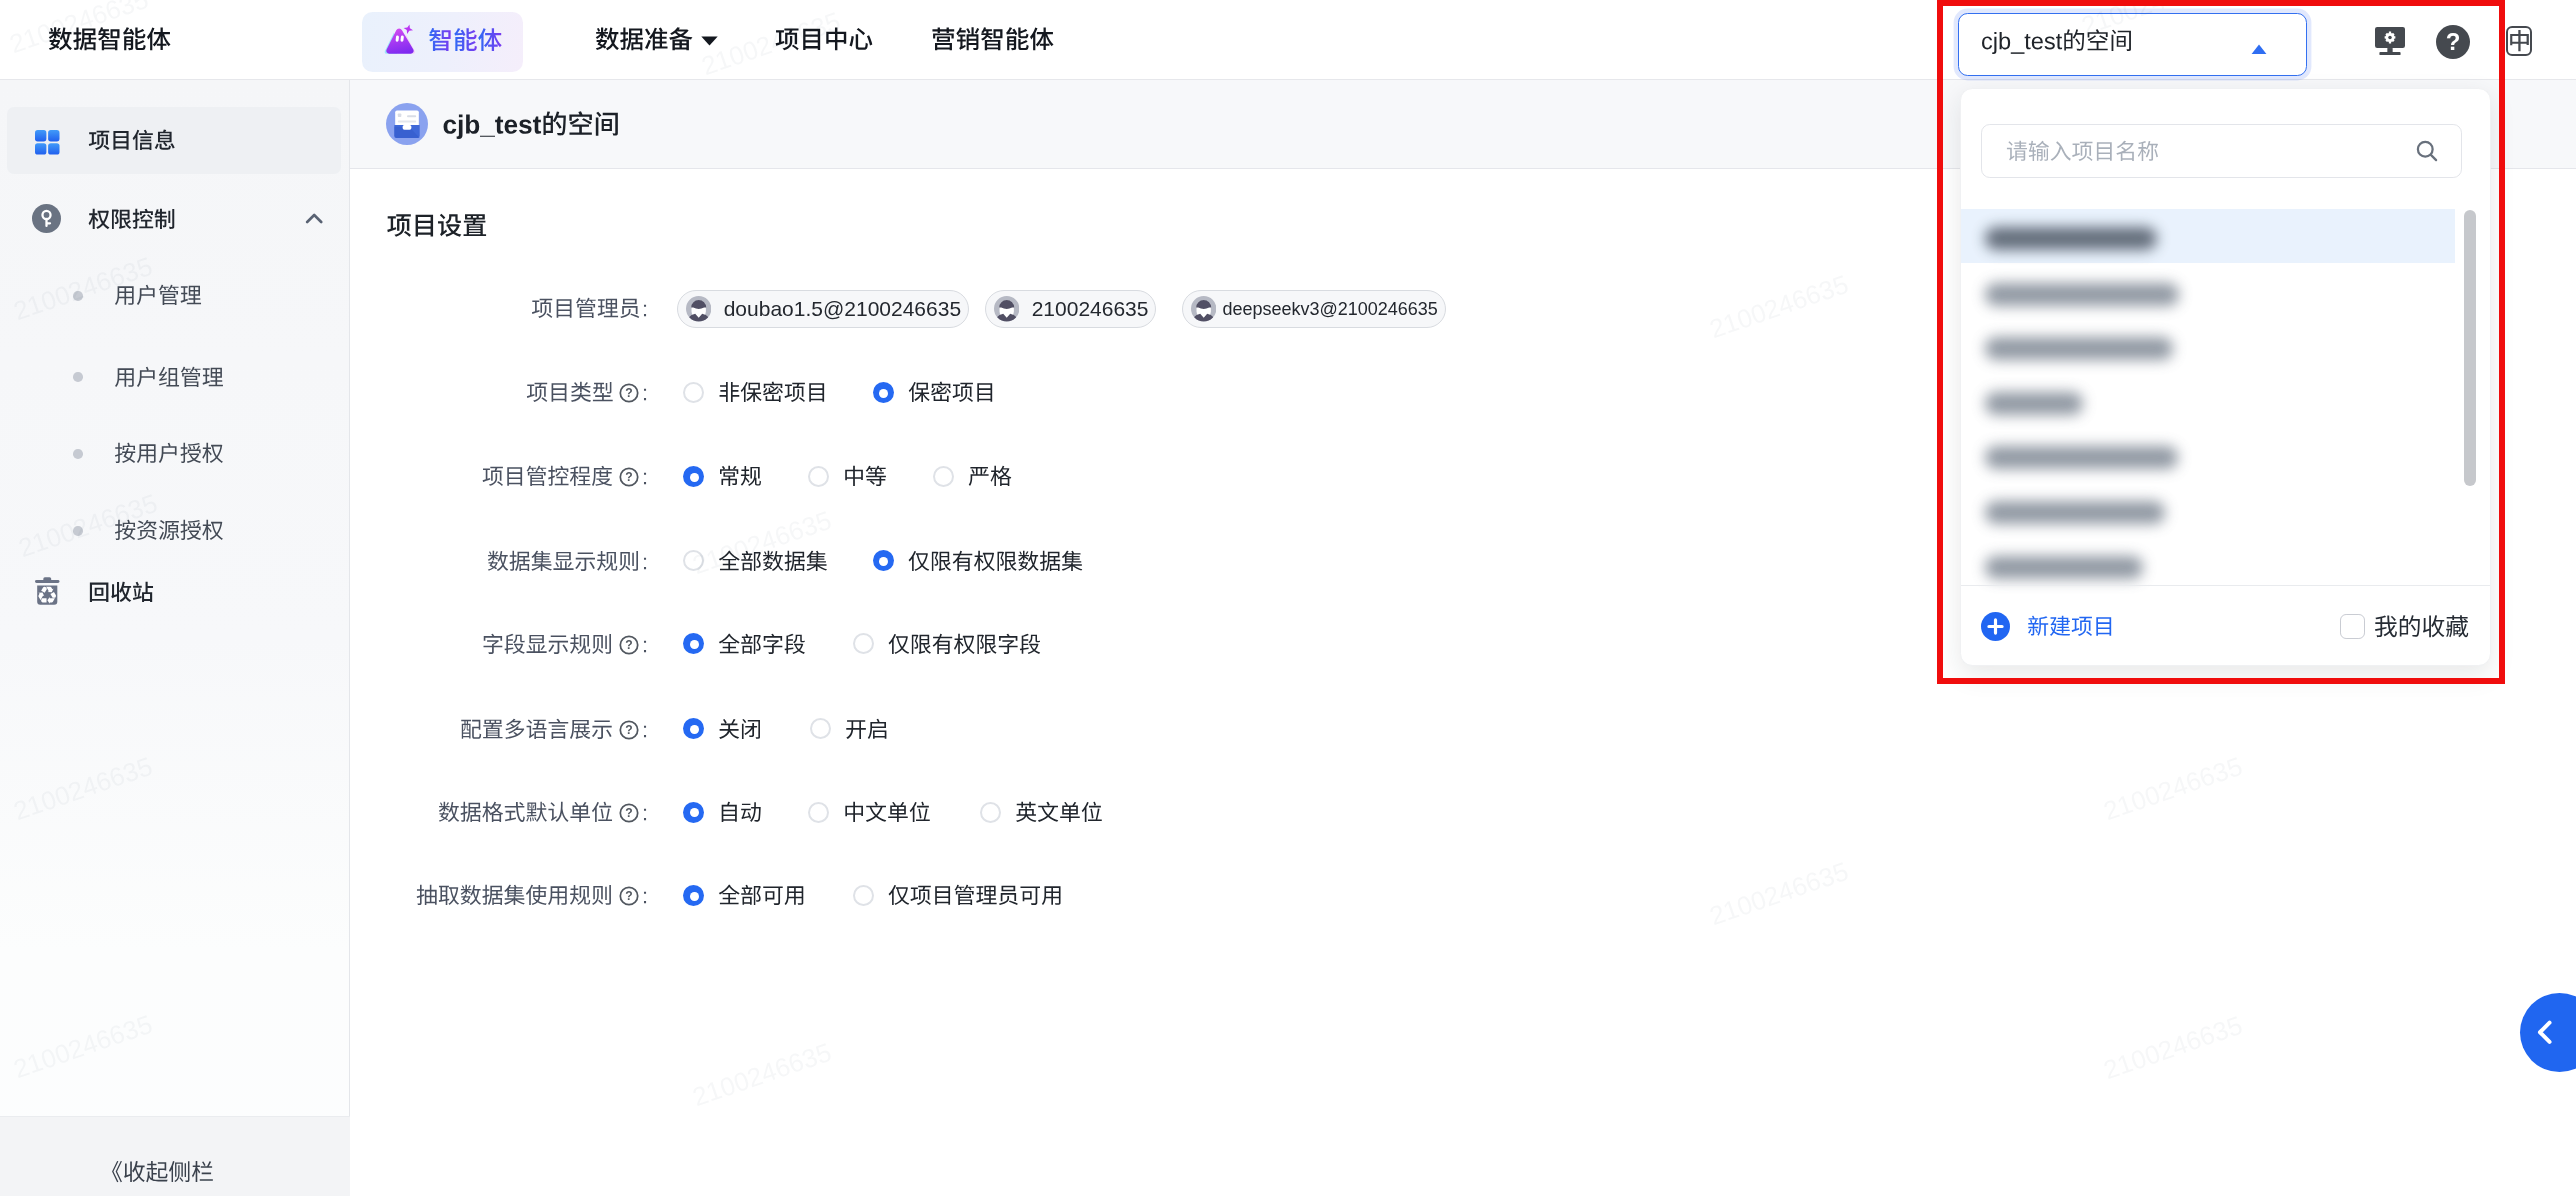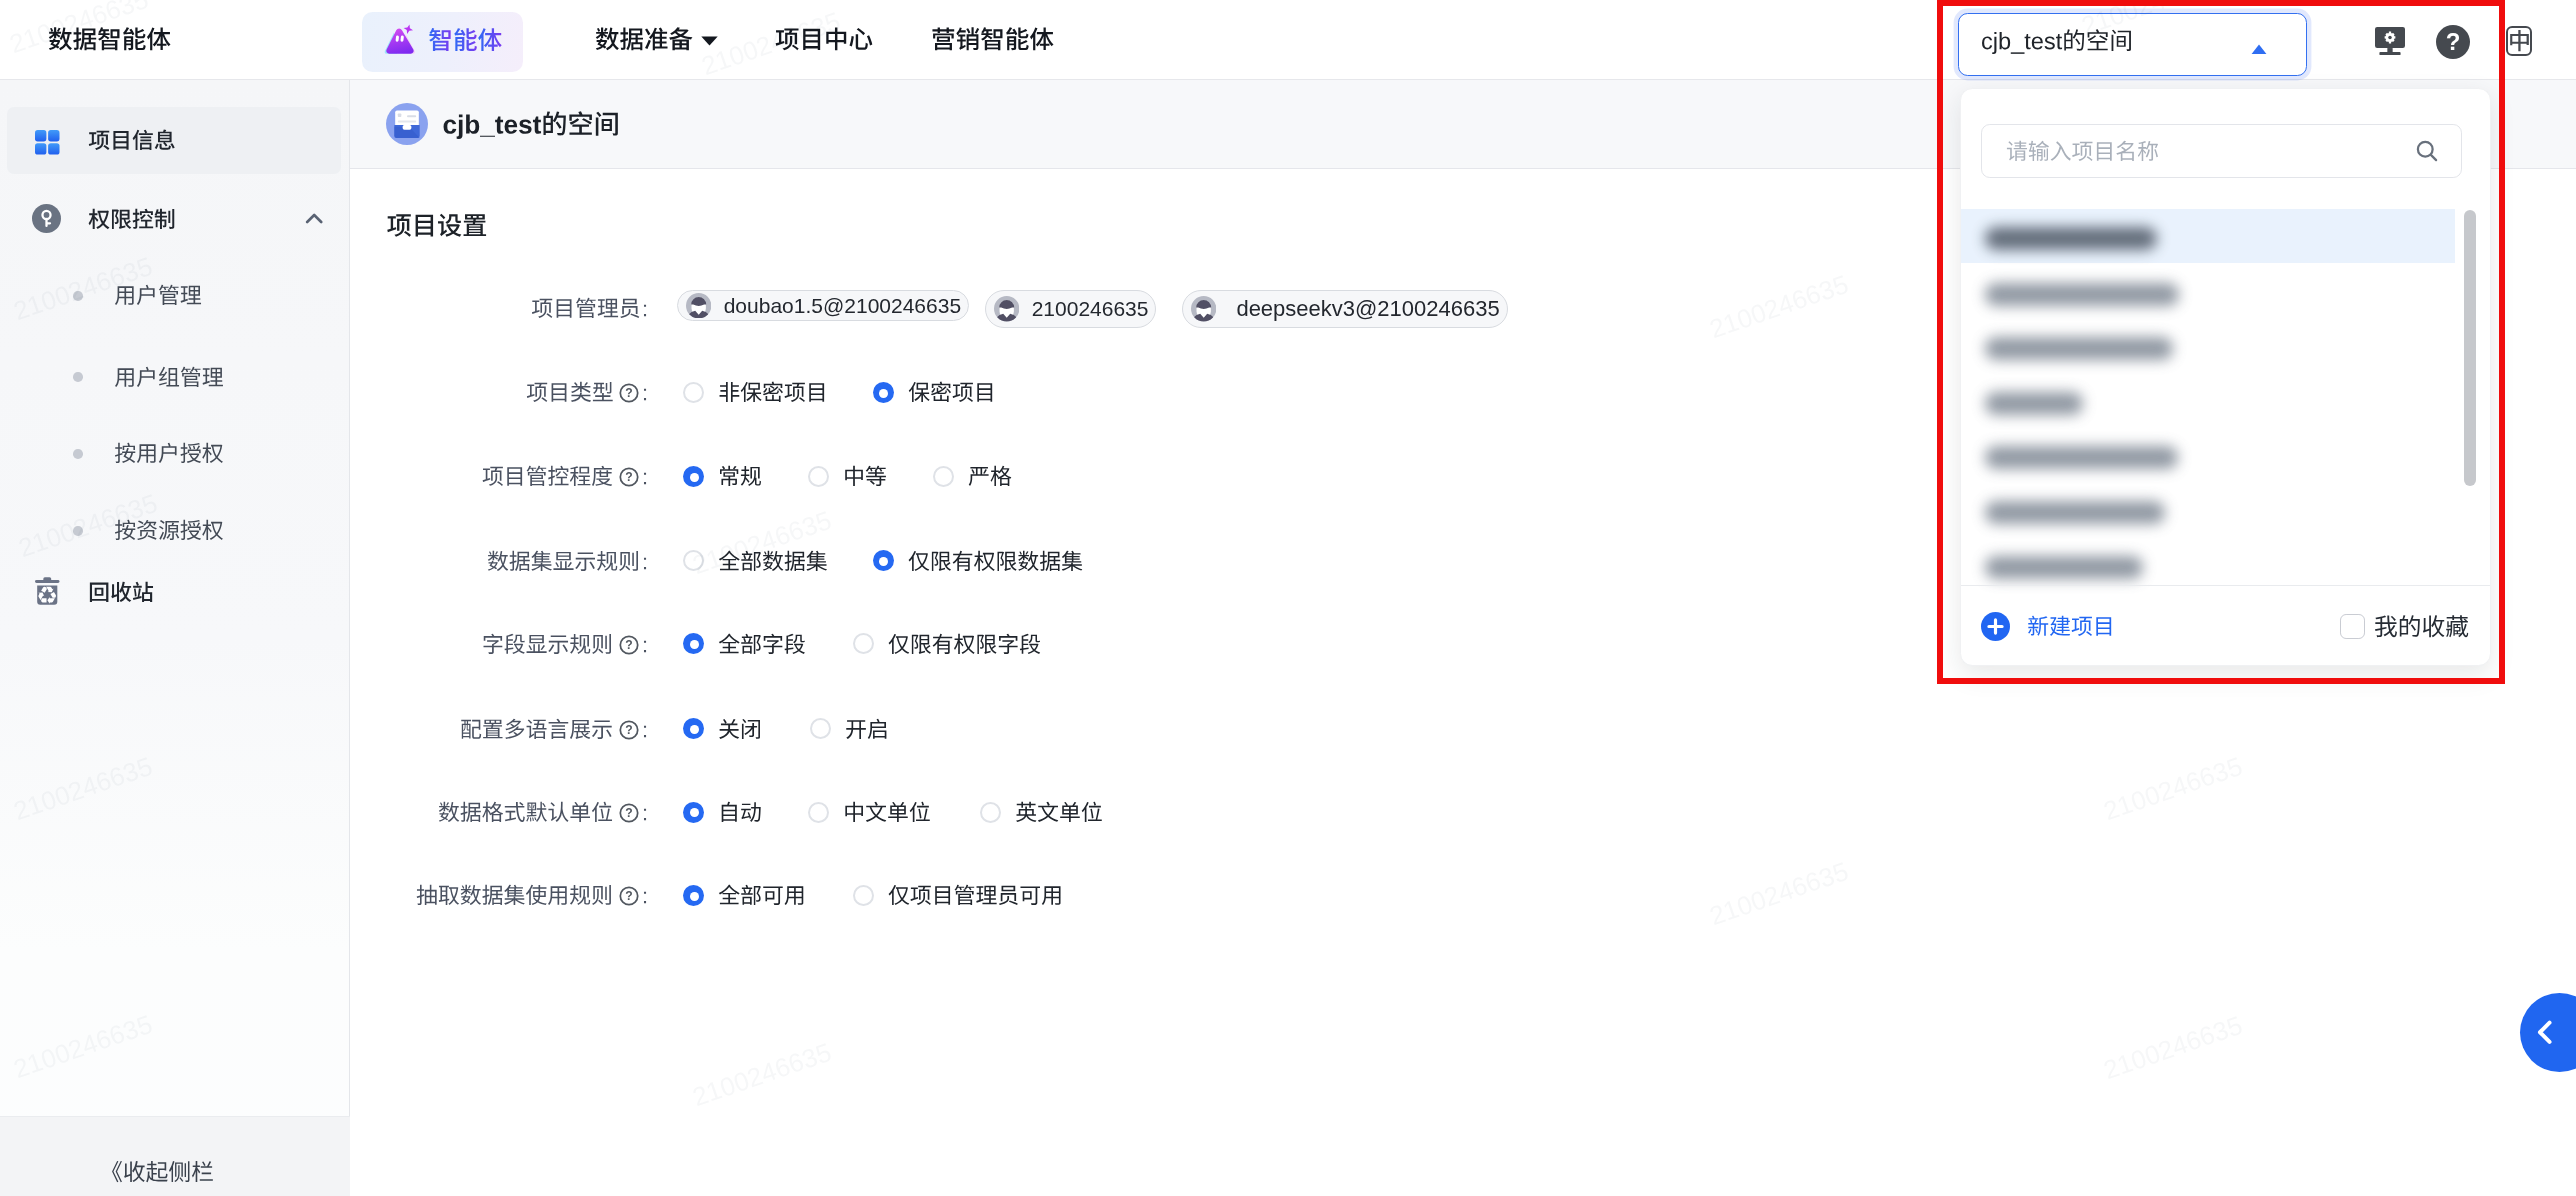--- a/index.html
+++ b/index.html
@@ -422,21 +422,21 @@
     <svg width="110" height="28" viewBox="0 0 125 32" style="position:absolute;overflow:visible">
       <g fill="#4a5160">
         <use href="#g61" transform="translate(0.0 25.38) scale(0.02500 -0.02500)"></use>
         <use href="#g62" transform="translate(25.0 25.38) scale(0.02500 -0.02500)"></use>
         <use href="#g10" transform="translate(50.0 25.38) scale(0.02500 -0.02500)"></use>
         <use href="#g11" transform="translate(75.0 25.38) scale(0.02500 -0.02500)"></use>
         <use href="#g63" transform="translate(100.0 25.38) scale(0.02500 -0.02500)"></use>
       </g>
     </svg>
   </div>
-<div class="abs" style="left:677px;top:290px;height:31px;border-radius:19px;background:#f6f7f9;border:0.9px solid #d8dbe0;display:flex;align-items:center;padding:0 7px 0 8px">
+<div class="abs" style="left:677px;top:290px;height:38px;border-radius:19px;background:#f6f7f9;border:0.9px solid #d8dbe0;display:flex;align-items:center;padding:0 7px 0 8px">
     <svg width="25.4" height="25.4" viewBox="0 0 29 29" style="flex:none">
       <clipPath id="avc773">
         <circle cx="14.5" cy="14.5" r="14.5"></circle>
       </clipPath>
       <circle cx="14.5" cy="14.5" r="14.5" fill="#b6b9c4"></circle>
       <g clip-path="url(#avc773)">
         <path d="M14.5 5 a8.2 8.2 0 0 1 8.2 8.2 v4.6 a8.2 8.2 0 0 1 -16.4 0 v-4.6 a8.2 8.2 0 0 1 8.2 -8.2 Z" fill="#fff"></path>
         <path d="M14.5 4.6 a8.6 8.6 0 0 1 8.6 8.6 l-2.4 0 a13 13 0 0 1 -12.4 0 l-2.4 0 a8.6 8.6 0 0 1 8.6 -8.6 Z" fill="#514f64"></path>
         <path d="M3 24.5 a12.5 12.5 0 0 1 7.5 -4.2 l4 4.5 4 -4.5 a12.5 12.5 0 0 1 7.5 4.2 l0 5 -23 0 Z" fill="#514f64"></path>
         <path d="M11.7 19.6 l2.8 3.2 2.8 -3.2 -2.8 1.4 Z" fill="#fff"></path>
@@ -465,21 +465,21 @@
         <circle cx="14.5" cy="14.5" r="14.5"></circle>
       </clipPath>
       <circle cx="14.5" cy="14.5" r="14.5" fill="#b6b9c4"></circle>
       <g clip-path="url(#avc1349)">
         <path d="M14.5 5 a8.2 8.2 0 0 1 8.2 8.2 v4.6 a8.2 8.2 0 0 1 -16.4 0 v-4.6 a8.2 8.2 0 0 1 8.2 -8.2 Z" fill="#fff"></path>
         <path d="M14.5 4.6 a8.6 8.6 0 0 1 8.6 8.6 l-2.4 0 a13 13 0 0 1 -12.4 0 l-2.4 0 a8.6 8.6 0 0 1 8.6 -8.6 Z" fill="#514f64"></path>
         <path d="M3 24.5 a12.5 12.5 0 0 1 7.5 -4.2 l4 4.5 4 -4.5 a12.5 12.5 0 0 1 7.5 4.2 l0 5 -23 0 Z" fill="#514f64"></path>
         <path d="M11.7 19.6 l2.8 3.2 2.8 -3.2 -2.8 1.4 Z" fill="#fff"></path>
       </g>
     </svg>
-    <span style="margin-left:20px;font-size:22px;color:#23272e;white-space:nowrap">deepseekv3@2100246635</span>
+    <span style="margin-left:6px;font-size:18px;color:#23272e;white-space:nowrap">deepseekv3@2100246635</span>
   </div>
 <svg class="abs" style="left:619px;top:383px" width="20" height="20" viewBox="0 0 23 23">
     <circle cx="11.5" cy="11.5" r="10" fill="none" stroke="#51575f" stroke-width="2"></circle>
     <text x="11.5" y="16.4" text-anchor="middle" font-family="Liberation Sans" font-size="14" font-weight="bold" fill="#51575f">?</text>
   </svg>
 <div style="position:absolute;left:642px;top:378px;width:6.1px;height:28px">
     <svg width="6.1" height="28" viewBox="0 0 7 32" style="position:absolute;overflow:visible">
       <g fill="#4a5160">
         <use href="#g60" transform="translate(0.0 25.38) scale(0.01221 -0.01221)"></use>
       </g>

